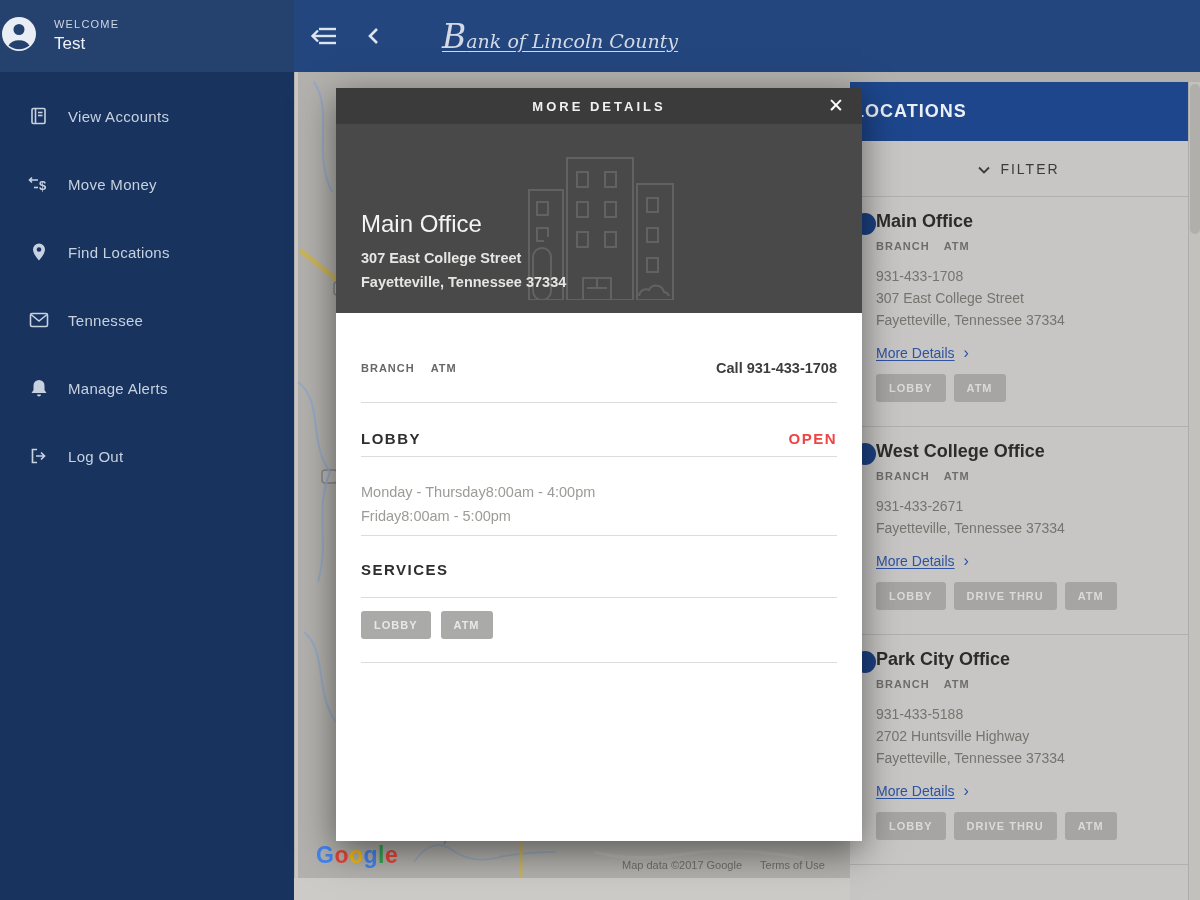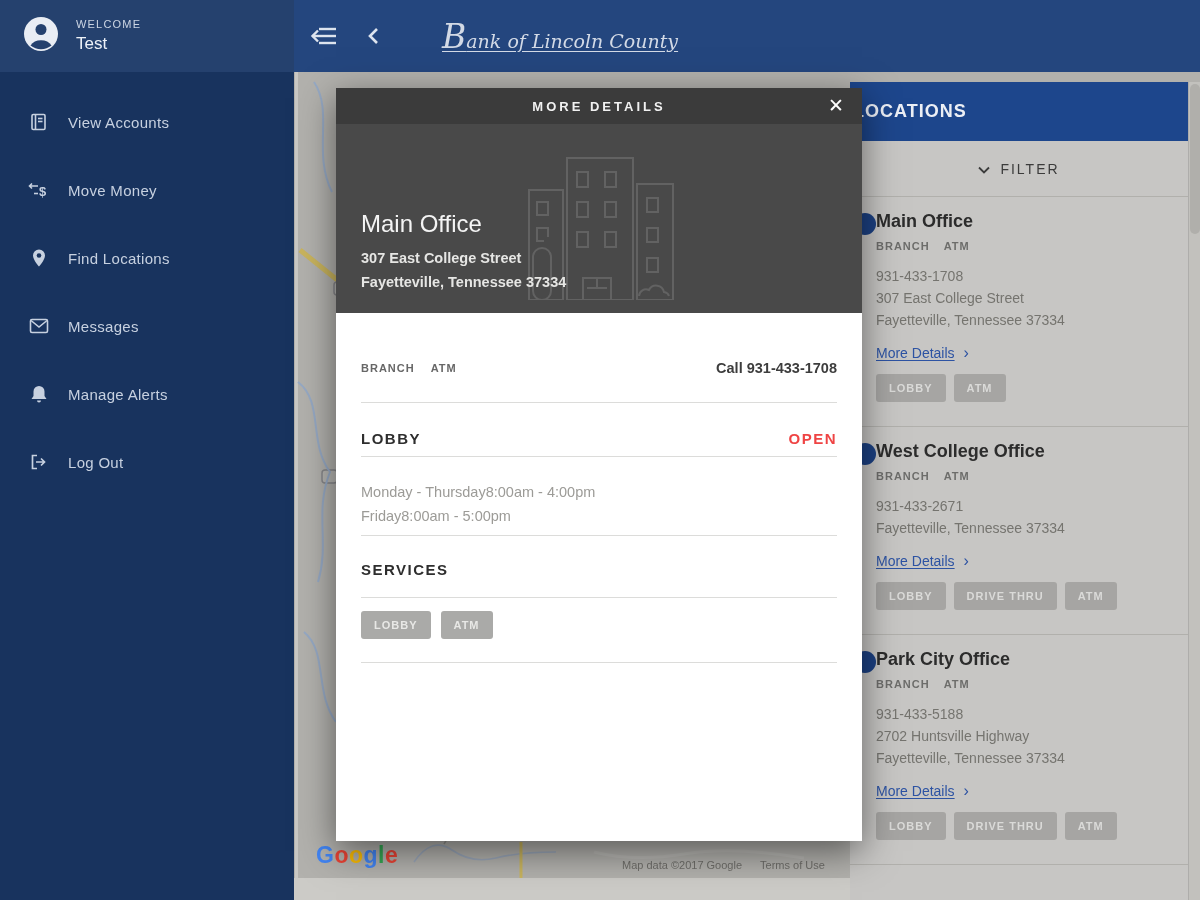--- a/index.html
+++ b/index.html
@@ -1,25 +1,25 @@
 <!DOCTYPE html>
 <html><head>
 <meta charset="utf-8">
 <style>
   html,body{margin:0;padding:0;background:#000;}
   .app{position:relative;width:1200px;height:900px;overflow:hidden;
        font-family:"Liberation Sans",sans-serif;background:#b2b1ad;}
 
   
   .sidebar{position:absolute;left:0;top:0;width:294px;height:900px;background:#18335e;z-index:4;}
-  .welcome{height:72px;background:#25416e;display:flex;align-items:center;padding-left:22px;}
+  .welcome{height:72px;background:#25416e;display:flex;align-items:center;}
   .welcome-text{margin-left:16px;}
   .welcome-label{font-size:11px;color:#cdd6e4;letter-spacing:1.2px;}
   .username{font-size:17px;color:#eef2f8;margin-top:4px;}
-  .nav{padding-top:16px;}
+  .nav{padding-top:10px;}
   .nav-item{height:68px;display:flex;align-items:center;padding-left:28px;cursor:pointer;}
   .nav-icon{width:22px;height:22px;color:#c7d1e0;flex:0 0 22px;display:flex;align-items:center;justify-content:center;}
   .nav-icon svg{display:block;}
   .nav-label{margin-left:18px;font-size:15px;color:#c7d1e0;letter-spacing:.3px;}
 
   
   .header{position:absolute;left:294px;top:0;width:906px;height:72px;background:#24467e;z-index:4;
           display:flex;align-items:center;}
   .hdr-btn{background:none;border:none;padding:0;cursor:pointer;color:#dde4ee;display:flex;align-items:center;}
   .menu-btn{margin-left:16px;}
@@ -137,21 +137,21 @@
         </span>
         <span class="nav-label">Find Locations</span>
       </div>
       <div class="nav-item">
         <span class="nav-icon">
           <svg width="20" height="16" viewBox="0 0 20 16" fill="none" stroke="currentColor" stroke-width="1.6">
             <rect x="1.5" y="1.5" width="17" height="13" rx="1.5"></rect>
             <path d="M2 2.5 L10 9 L18 2.5"></path>
           </svg>
         </span>
-        <span class="nav-label">Messages</span>
+        <span class="nav-label">Tennessee</span>
       </div>
       <div class="nav-item">
         <span class="nav-icon">
           <svg width="20" height="20" viewBox="0 0 20 20" fill="currentColor">
             <path d="M10 2 a5.5 5.5 0 0 1 5.5 5.5 v4.5 l2 3 H2.5 l2 -3 v-4.5 A5.5 5.5 0 0 1 10 2 Z"></path>
             <path d="M8 16.5 a2 2 0 0 0 4 0 Z"></path>
           </svg>
         </span>
         <span class="nav-label">Manage Alerts</span>
       </div>

